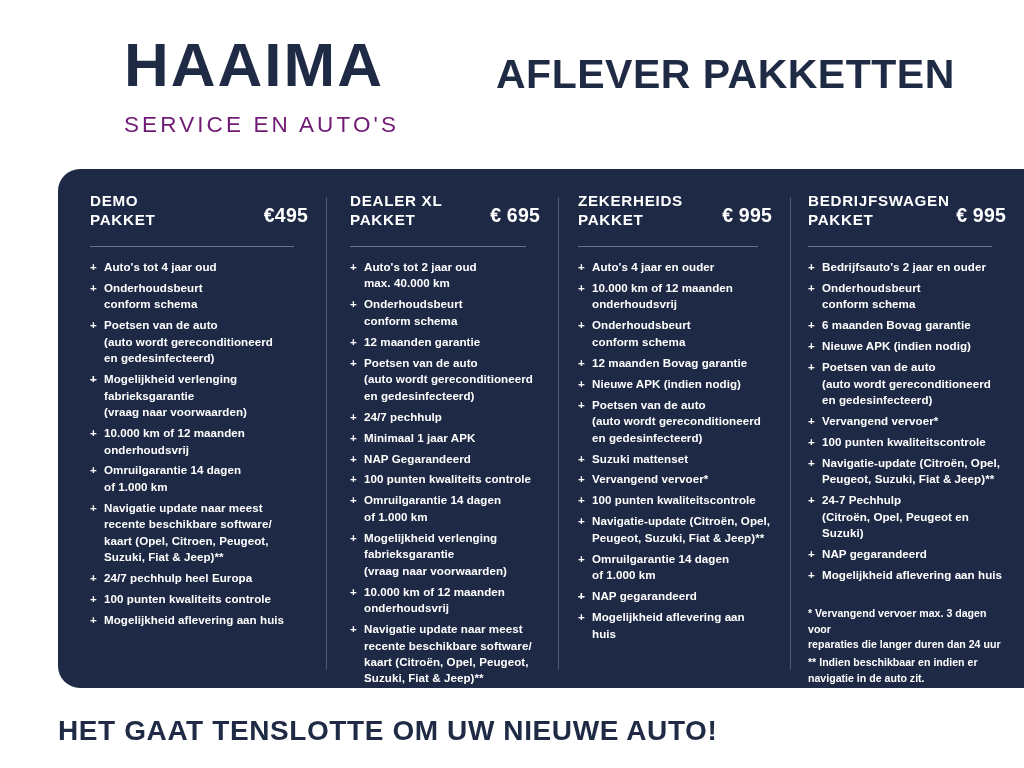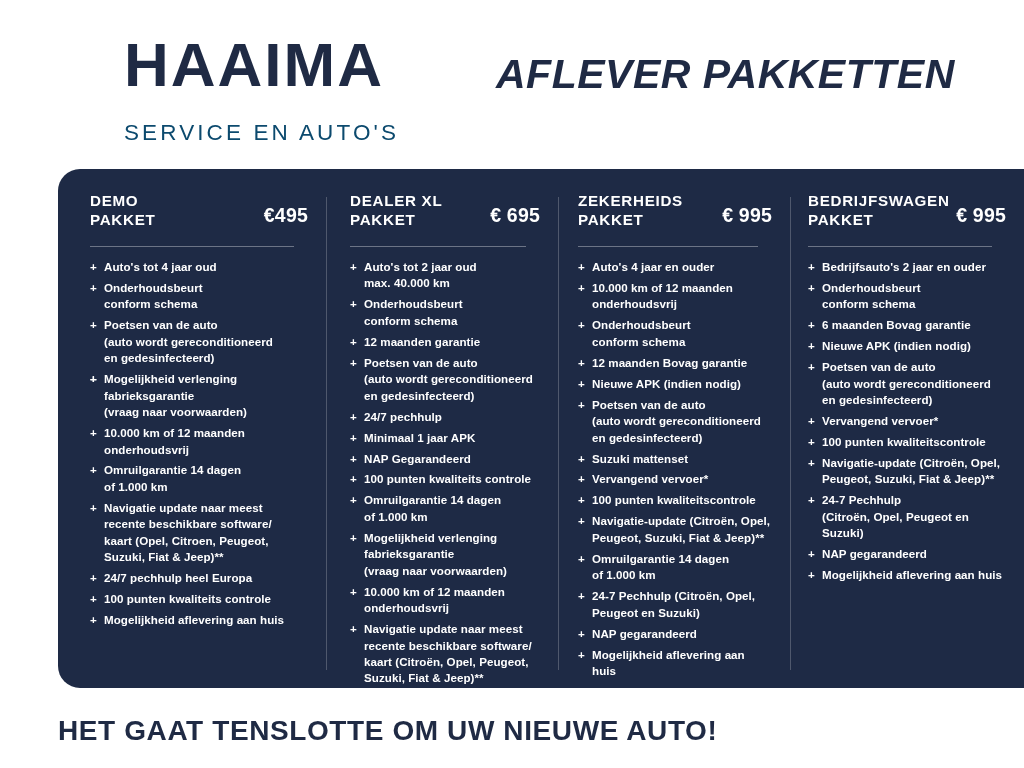--- a/index.html
+++ b/index.html
@@ -37,35 +37,34 @@
     width: 330px;
   }
   .brand-name {
     font-size: 62px;
     font-weight: bold;
     letter-spacing: 2px;
     line-height: 1;
     color: #1f2a44;
   }
   .brand-sub {
-    margin-top: 24px;
+    margin-top: 16px;
     font-size: 22.5px;
     letter-spacing: 3.1px;
-    color: #0c4a6e;
+    color: #701a75;
     font-weight: normal;
   }
   .headline {
     margin-left: 42px;
     font-size: 41px;
     font-weight: bold;
     line-height: 1.08;
     letter-spacing: 0.5px;
     color: #1f2a44;
     padding-top: 18px;
-    font-style: italic;
   }
 
   
   .card {
     position: absolute;
     left: 58px;
     top: 169px;
     width: 966px;
     height: 519px;
     background: #1e2a45;
@@ -270,22 +269,21 @@
           <li><span class="plus">+</span><span>Poetsen van de auto
 (auto wordt gereconditioneerd
 en gedesinfecteerd)</span></li>
           <li><span class="plus">+</span><span>Suzuki mattenset</span></li>
           <li><span class="plus">+</span><span>Vervangend vervoer*</span></li>
           <li><span class="plus">+</span><span>100 punten kwaliteitscontrole</span></li>
           <li><span class="plus">+</span><span>Navigatie-update (Citroën, Opel,
 Peugeot, Suzuki, Fiat &amp; Jeep)**</span></li>
           <li><span class="plus">+</span><span>Omruilgarantie 14 dagen
 of 1.000 km</span></li>
-          <li><span class="plus">+</span><span>24-7 Pechhulp (Citroën, Opel,
-Peugeot en Suzuki)</span></li>
+          <li><span class="plus">+</span></li>
           <li><span class="plus">+</span><span>NAP gegarandeerd</span></li>
           <li><span class="plus">+</span><span>Mogelijkheid aflevering aan huis</span></li>
         </ul>
     </div>
 
     <div class="col c3">
       <div class="divider-v"></div>
       <div class="col-head">
         <div class="col-title">BEDRIJFSWAGEN
 PAKKET</div>
@@ -303,19 +301,25 @@
 en gedesinfecteerd)</span></li>
           <li><span class="plus">+</span><span>Vervangend vervoer*</span></li>
           <li><span class="plus">+</span><span>100 punten kwaliteitscontrole</span></li>
           <li><span class="plus">+</span><span>Navigatie-update (Citroën, Opel,
 Peugeot, Suzuki, Fiat &amp; Jeep)**</span></li>
           <li><span class="plus">+</span><span>24-7 Pechhulp
 (Citroën, Opel, Peugeot en Suzuki)</span></li>
           <li><span class="plus">+</span><span>NAP gegarandeerd</span></li>
           <li><span class="plus">+</span><span>Mogelijkheid aflevering aan huis</span></li>
         </ul>
+      <div class="footnotes">
+          <div>* Vervangend vervoer max. 3 dagen voor
+   reparaties die langer duren dan 24 uur</div>
+          <div>** Indien beschikbaar en indien er
+     navigatie in de auto zit.</div>
+        </div>
     </div>
 
   </div>
 
   <div class="tagline">HET GAAT TENSLOTTE OM UW NIEUWE AUTO!</div>
 
 </div>
 
 </body></html>

